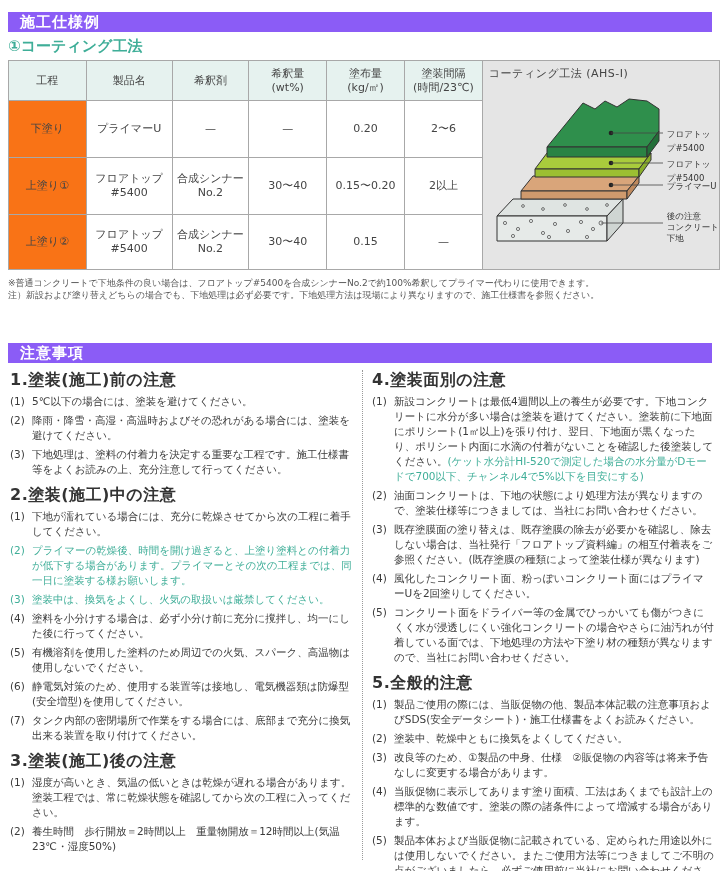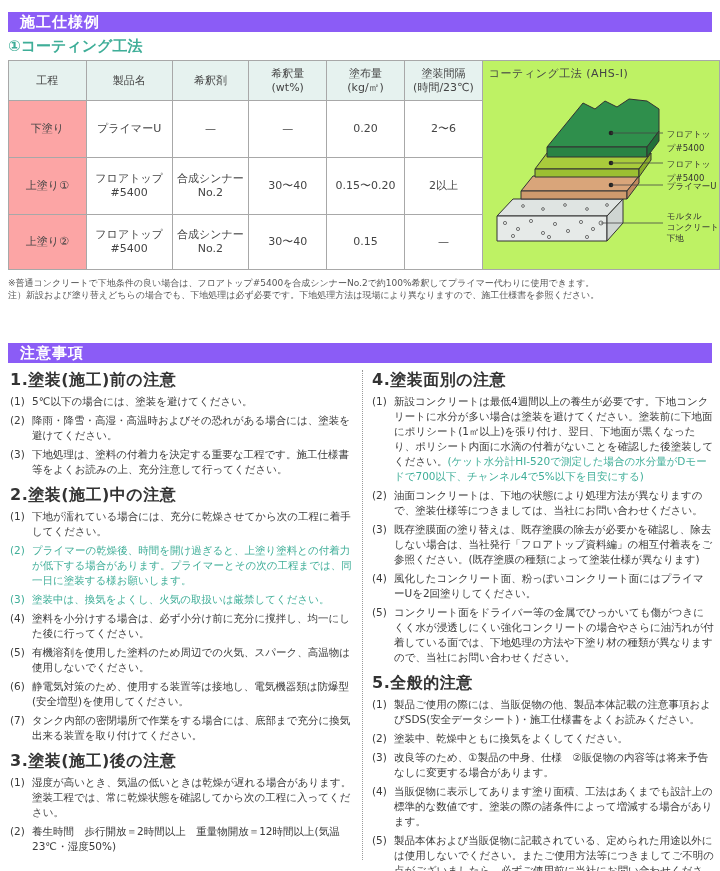--- a/index.html
+++ b/index.html
@@ -16,22 +16,22 @@
     position: absolute; left: 8px; top: 37px; font-size: 15px; color: #3fae98; font-weight: bold;
   }
   table.spec {
     position: absolute; left: 8px; top: 60px; border-collapse: collapse; font-size: 11px; border-radius: 22px;
   }
   table.spec td, table.spec th {
     border: 1px solid #a8a8a8; text-align: center; vertical-align: middle; font-weight: normal; color: #444;
     line-height: 14px;
   }
   table.spec th { background: #e6f2ef; height: 40px; }
-  table.spec td.step { background: #fca5a5; }
-  table.spec td.diagram-cell { background: #bef264; vertical-align: top; text-align: left; position: relative; }
+  table.spec td.step { background: #f97316; }
+  table.spec td.diagram-cell { background: #e5e5e5; vertical-align: top; text-align: left; position: relative; }
   .diagram-title { position: absolute; left: 6px; top: 6px; font-size: 11px; color: #444; letter-spacing: 0.5px; }
   .notes { position: absolute; left: 8px; top: 277px; font-size: 9px; color: #555; line-height: 12px; }
   .col { position: absolute; top: 370px; }
   .col-left { left: 10px; width: 342px; }
   .col-right { left: 372px; width: 342px; }
   .divider { position: absolute; left: 362px; top: 370px; height: 490px; border-left: 1px dotted #999; }
   h3.sub { font-size: 16px; font-weight: bold; color: #333; margin-bottom: 3px; letter-spacing: 0.5px; }
   .item { display: flex; font-size: 10.5px; line-height: 15px; margin-bottom: 4px; color: #3a3a3a; }
   .item .num { flex: 0 0 22px; }
   .item .txt { flex: 1; }
@@ -102,21 +102,21 @@
           <line x1="128" y1="72" x2="180" y2="72"></line>
               <line x1="128" y1="102" x2="180" y2="102"></line>
           <line x1="128" y1="124" x2="180" y2="124"></line>
               <line x1="118" y1="162" x2="180" y2="162"></line>
         </g>
       </svg>
       <div style="position:absolute;left:184px;top:66px;font-size:8.5px;color:#333;">フロアトップ#5400</div>
       <div style="position:absolute;left:184px;top:96px;font-size:8.5px;color:#333;">フロアトップ#5400</div>
       <div style="position:absolute;left:184px;top:118px;font-size:8.5px;color:#333;">プライマーU</div>
       <div style="position:absolute;left:184px;top:150px;font-size:8.5px;color:#333;line-height:11px;">
-        <span>モルタル</span><br>
+        <span>後の注意</span><br>
         <span>コンクリート下地</span>
       </div>
     </td>
   </tr>
   <tr style="height:57px;">
     <td class="step">下塗り</td>
     <td>プライマーU</td>
     <td>—</td>
     <td>—</td>
     <td>0.20</td>

